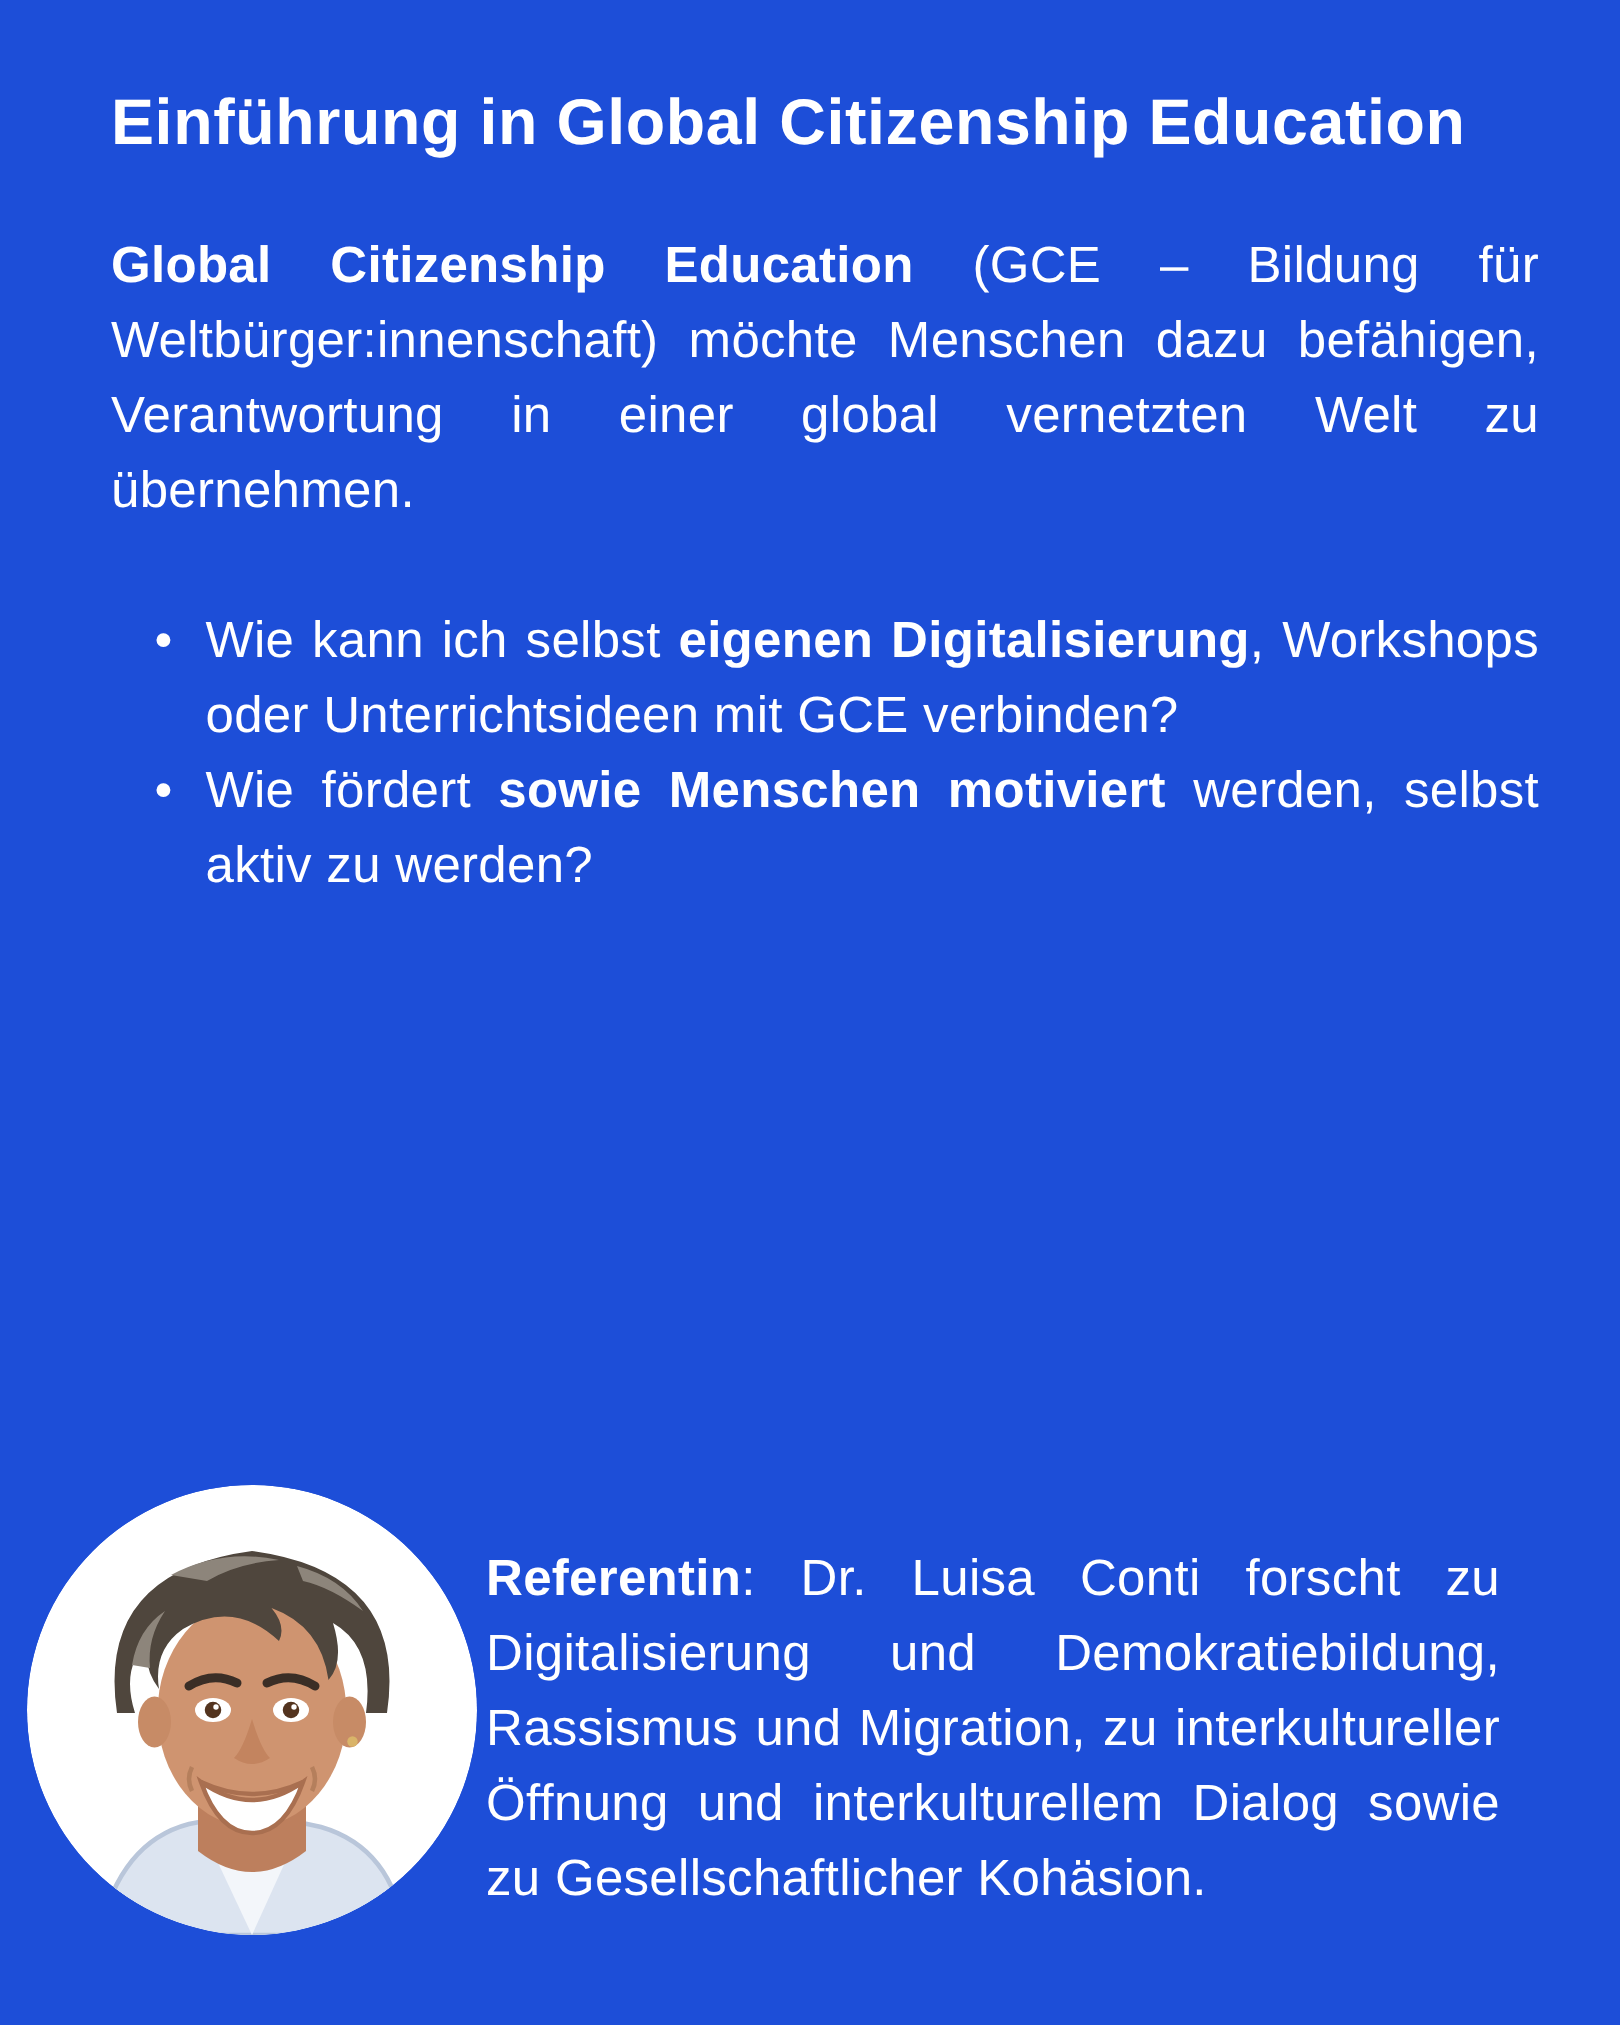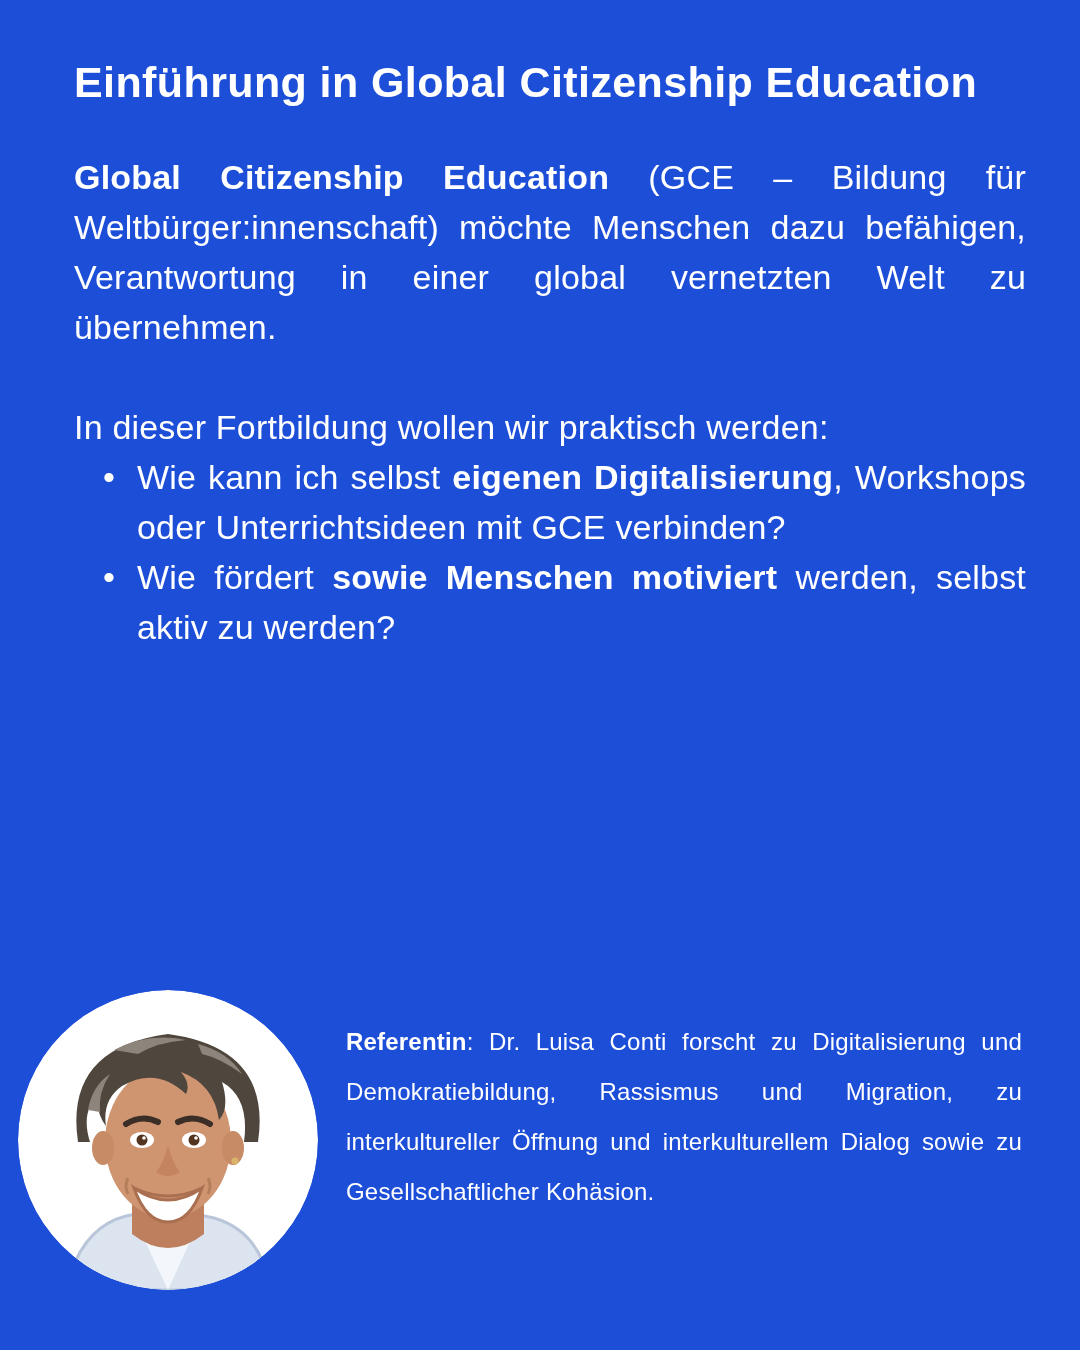--- a/index.html
+++ b/index.html
@@ -62,41 +62,40 @@
   .bold { font-weight: bold; }
   .speaker-photo {
     position: absolute;
     left: 18px; top: 990px;
     width: 300px; height: 300px;
     border-radius: 50%;
     display: block;
   }
   .speaker-text {
     position: absolute;
-    left: 346px; top: 993px;
+    left: 324px; top: 993px;
     width: 676px;
-    font-size: 24px;
+    font-size: 34px;
     line-height: 50px;
     text-align: justify;
     letter-spacing: 0.2px;
   }
 </style>
 </head>
 <body>
 
 <div class="slide">
 
   <div class="content">
 
     <h1 class="title">Einführung in Global Citizenship Education</h1>
 
     <p class="para"><span class="bold">Global Citizenship Education</span><span> (GCE – Bildung für Weltbürger:innenschaft) möchte Menschen dazu befähigen, Verantwortung in einer global vernetzten Welt zu übernehmen.</span></p>
 
 
-    <p class="list-intro">In dieser Fortbildung wollen wir praktisch werden:</p>
 
     <ul class="points">
       <li class="point"><span class="bullet">•</span><span>Wie kann ich selbst </span><span class="bold">eigenen Digitalisierung</span><span>, Workshops oder Unterrichtsideen mit GCE verbinden?</span></li>
       <li class="point"><span class="bullet">•</span><span>Wie fördert </span><span class="bold">sowie Menschen motiviert</span><span> werden, selbst aktiv zu werden?</span></li>
     </ul>
 
   </div>
 
   <svg class="speaker-photo" viewBox="0 0 300 300" width="300" height="300" role="img">
     <defs>

